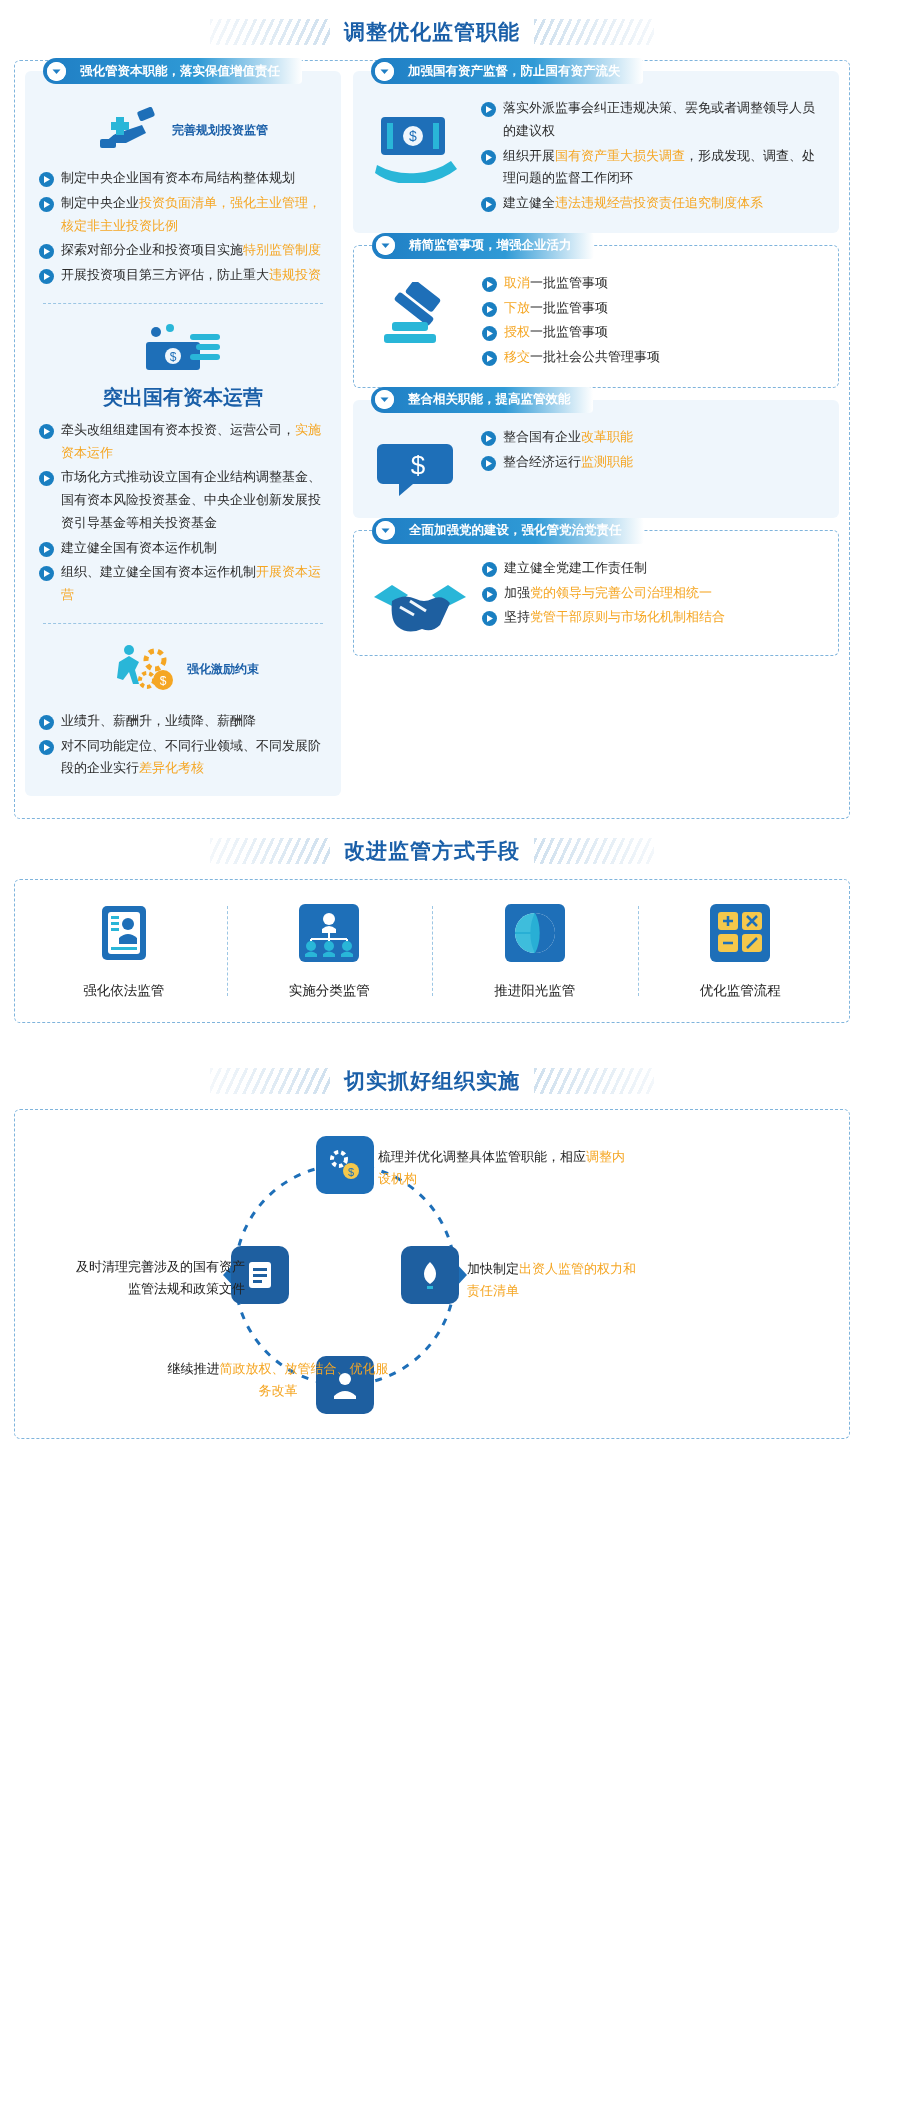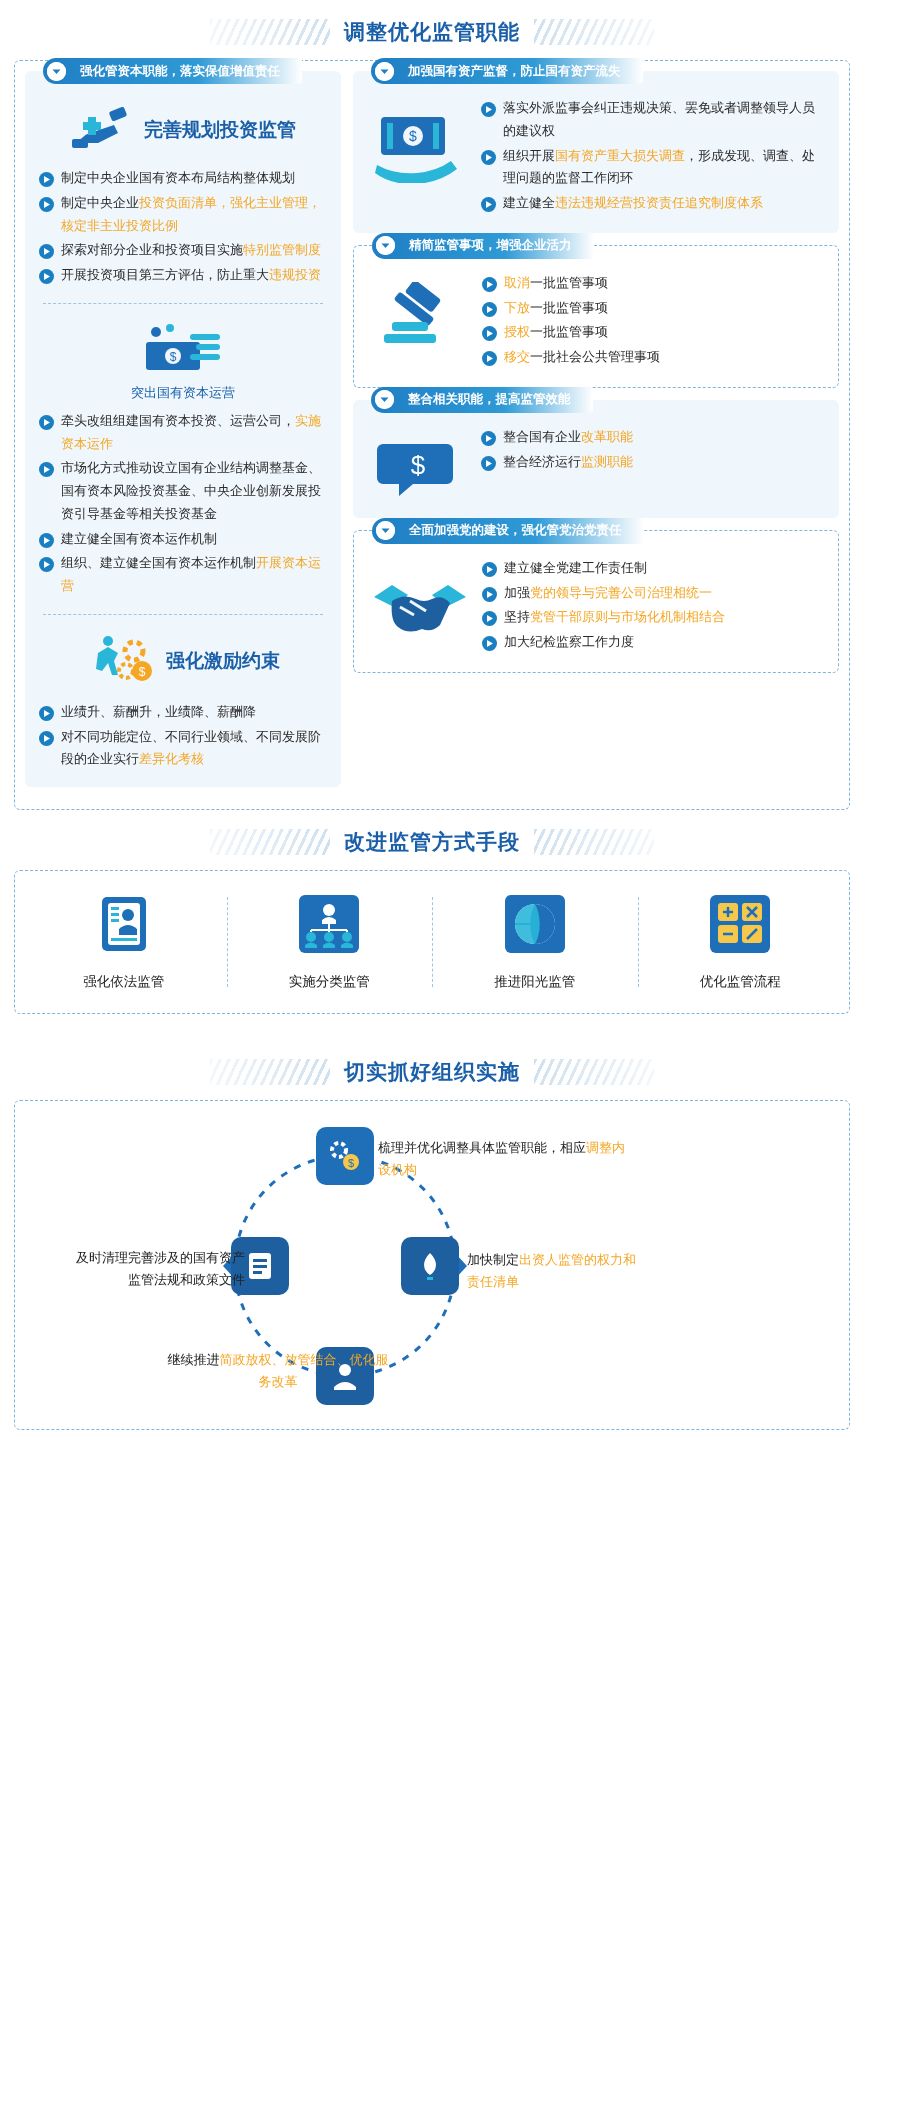--- a/index.html
+++ b/index.html
@@ -106,24 +106,24 @@
   }
   .bullets li .dot svg { display: block; }
   .hl { color: #f5a623; }
 
   
   .iconrow {
     display: flex; align-items: center; justify-content: center;
     gap: 10px; margin: 6px 0 10px 0;
   }
   .iconrow .cap {
-    font-size: 19px; font-weight: bold; color: #1a5fa8;
+    font-size: 12px; font-weight: bold; color: #1a5fa8;
   }
   .iconcenter { display:flex; justify-content:center; margin: 8px 0 6px; }
-  .cap-center { text-align:center; font-size:13px; font-weight:normal; color:#1a5fa8; margin-bottom:8px;}
+  .cap-center { text-align:center; font-size:20px; font-weight:bold; color:#1a5fa8; margin-bottom:8px;}
 
   .divider-dash { border-top: 1px dashed #9cc6e4; margin: 16px 4px; }
 
   
   .side { display: flex; gap: 10px; align-items: flex-start; }
   .side .sico { flex: 0 0 104px; display: flex; justify-content: center; padding-top: 10px;}
   .side .sbody { flex: 1; }
 
   
   .four {
@@ -523,28 +523,20 @@
                     </span>
                     <span><span>加强</span><span class="hl">党的领导与完善公司治理相统一</span></span>
                   </li>
                 <li>
                     <span class="dot">
                       <svg width="15" height="15" viewBox="0 0 15 15">
                         <polygon points="5,4 11,7.5 5,11" fill="#fff"></polygon>
                       </svg>
                     </span>
                     <span><span>坚持</span><span class="hl">党管干部原则与市场化机制相结合</span></span>
-                  </li>
-                <li>
-                    <span class="dot">
-                      <svg width="15" height="15" viewBox="0 0 15 15">
-                        <polygon points="5,4 11,7.5 5,11" fill="#fff"></polygon>
-                      </svg>
-                    </span>
-                    <span><span>加大纪检监察工作力度</span></span>
                   </li>
               </ul>
             </div>
           </div>
         </div>
 
       </div>
     </div>
   </div>
 

